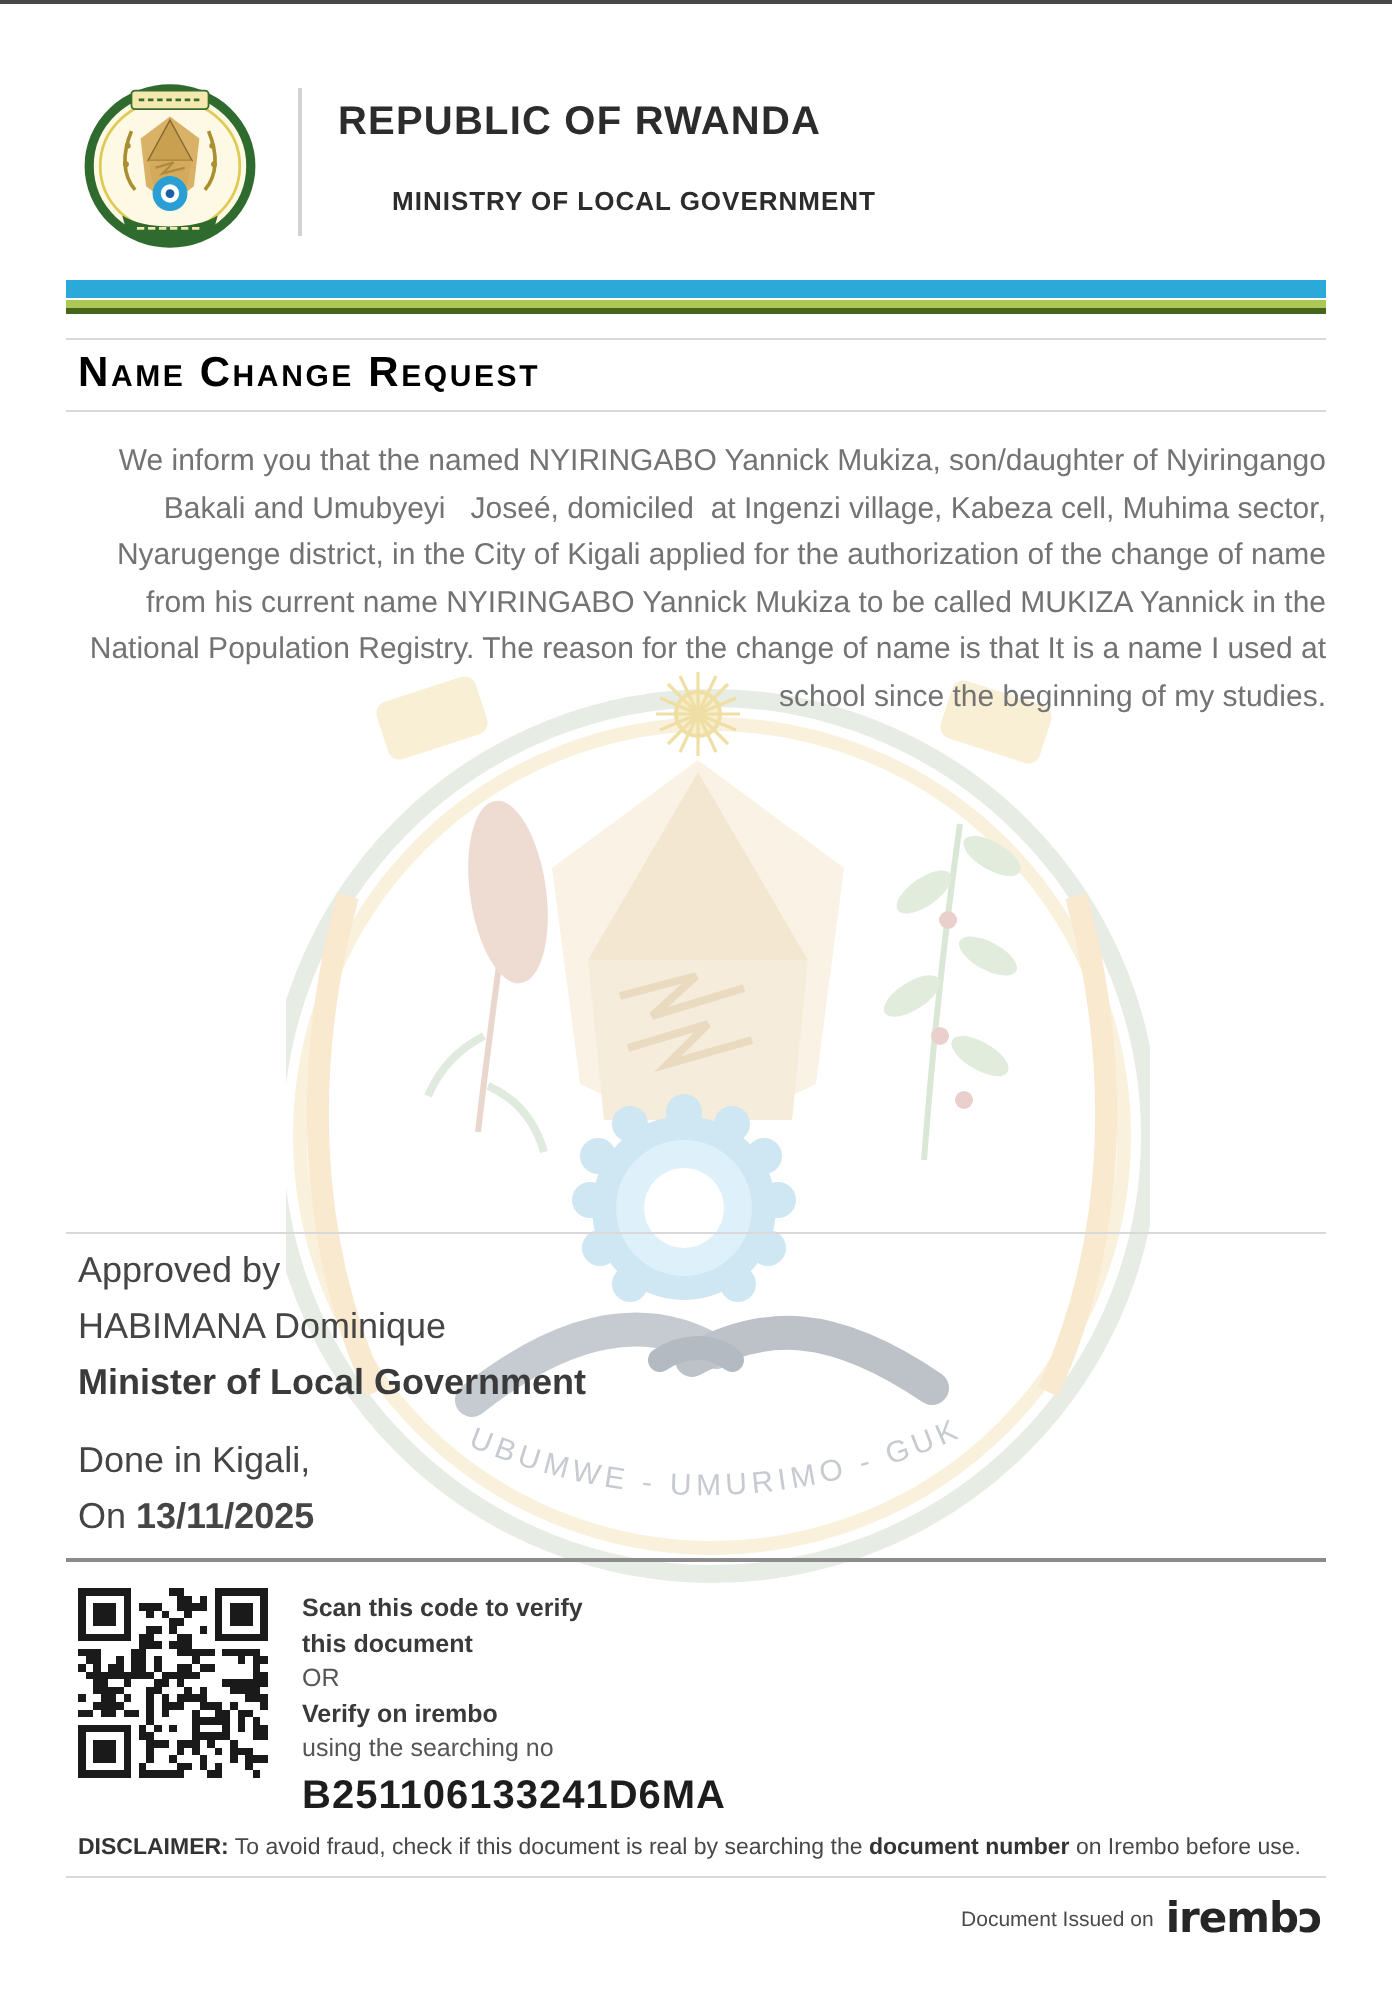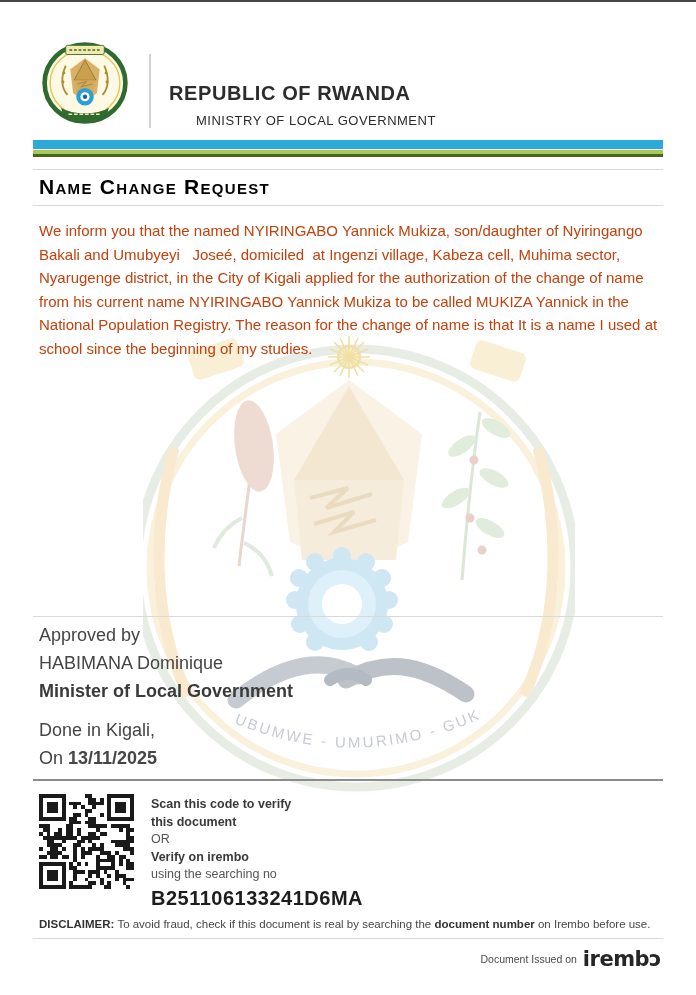--- a/index.html
+++ b/index.html
@@ -6,46 +6,46 @@
   html,body { margin:0; padding:0; background:#ffffff; }
   .page {
     position:relative; width:696px; height:995px; background:#fff;
     font-family:"Liberation Sans", sans-serif; color:#3c3c3c;
     border-top:2px solid #474747; overflow:hidden;
   }
   .watermark { position:absolute; left:143px; top:326px; width:432px; height:478px; z-index:0; pointer-events:none; }
   .content { position:relative; z-index:1; padding:0 33px; }
 
   
-  .header { display:flex; align-items:flex-end; padding-top:36px; margin-left:6px; }
+  .header { display:flex; align-items:flex-start; padding-top:36px; margin-left:6px; }
   .vdivider { width:2px; height:74px; background:#d2d2d2; margin:6px 18px 0 18px; }
   .head-text { padding-top:12px; }
   .republic { font-size:20px; font-weight:bold; color:#2c2c2c; letter-spacing:0.6px; }
-  .ministry { font-size:13px; font-weight:normal; color:#2c2c2c; letter-spacing:0.5px; margin-top:8px;padding-left:27px; }
+  .ministry { font-size:13px; font-weight:bold; color:#2c2c2c; letter-spacing:0.5px; margin-top:20px;padding-left:27px; }
 
   
   .flag-stripe { margin-top:12px; }
   .fs-blue { height:9px; background:#2BA9D8; }
   .fs-gap { height:1px; background:#ffffff; }
   .fs-yg { height:4px; background:#ACC854; }
   .fs-dg { height:3px; background:#47651E; }
 
   .rule { border:none; border-top:1px solid #d9d9d9; margin:0; }
   .rule-dark { border:none; border-top:2px solid #8c8c8c; margin:0; }
 
   .doc-title {
     margin:6px 0 0 6px; font-size:21px; font-weight:bold; color:#000000;
     font-variant:small-caps; letter-spacing:1.3px; line-height:22px;
   }
   .r1 { margin-top:12px; }
   .r2 { margin-top:7px; }
 
   .body-text {
     margin:13px 0 0 6px; width:624px; font-size:15px; line-height:23.5px;
-    color:#c2410c; white-space:pre-wrap;
+    color:#737373; white-space:pre-wrap;text-align:right;
   }
   .spacer { height:256px; }
 
   
   .approval { margin-left:6px; margin-top:11px; font-size:18px; color:#454545; }
   .approval .row { margin-bottom:13px; line-height:15px; }
   .approval .bold { font-weight:bold; color:#3a3a3a; }
   .approval .gap-top { margin-top:24px; }
   .r-dark { margin-top:13px; }
 

